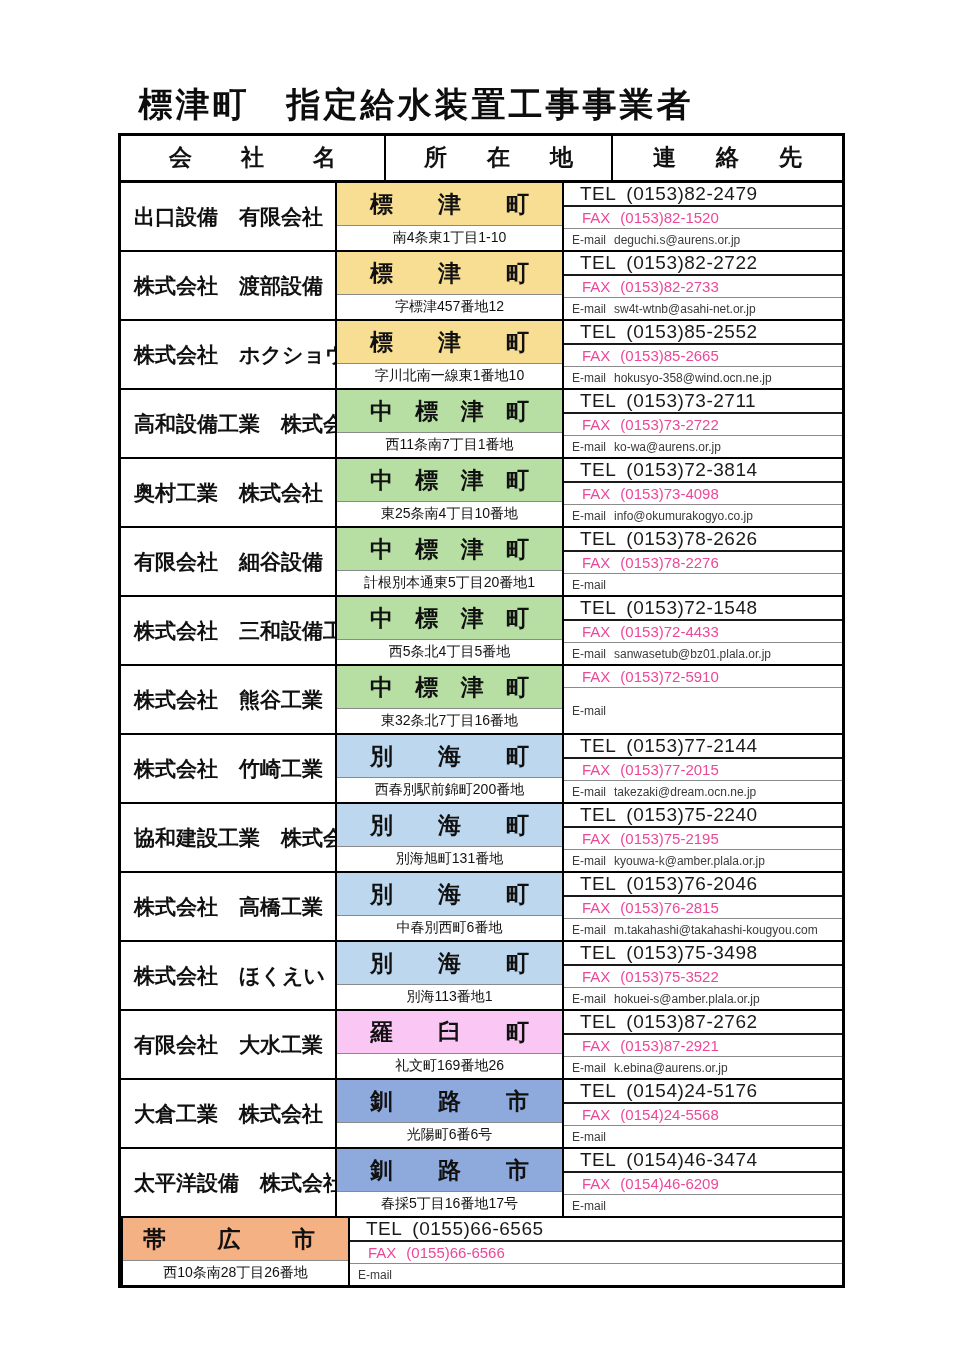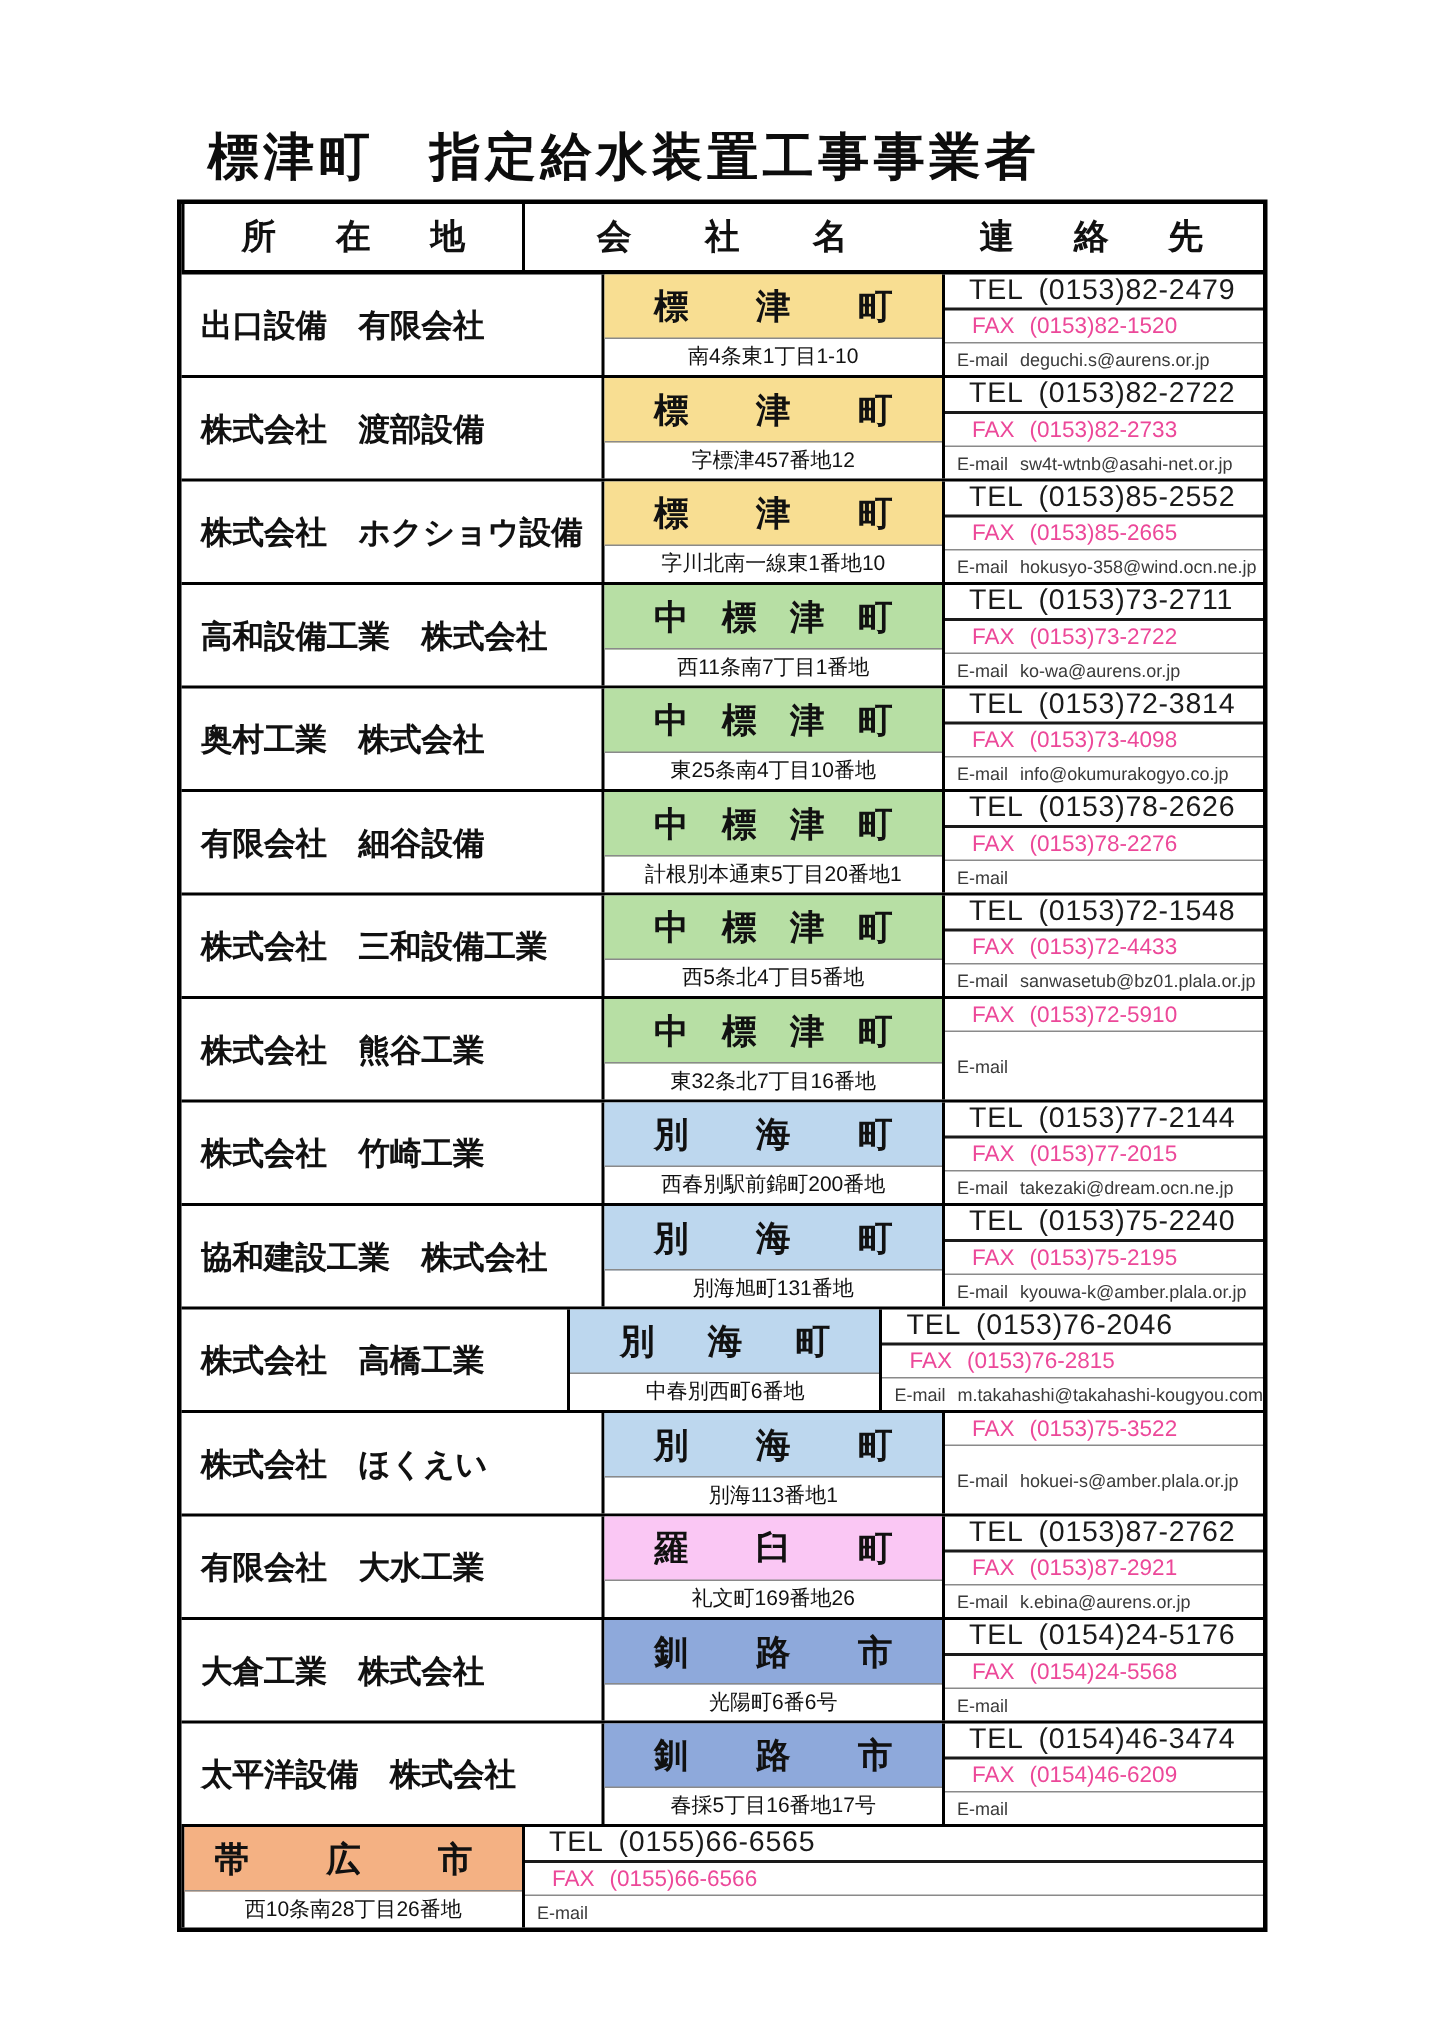--- a/index.html
+++ b/index.html
@@ -46,21 +46,21 @@
   .h-company{width:263px;padding:0 48px;}
   .h-loc{width:229px;border-left:2px solid #000;border-right:2px solid #000;padding:0 38px;}
   .h-contact{flex:1;padding:0 40px;}
   .row{
     display:flex;
     height:67px;
     border-bottom:2px solid #000;
   }
   .row:last-child{border-bottom:none;}
   .cell-company{
-    width:280px;
+    width:214px;
     display:flex;
     align-items:center;
     padding-left:13px;
     box-sizing:border-box;
     font-weight:bold;
     font-size:21px;
     letter-spacing:0px;
     white-space:nowrap;
     overflow:hidden;
   }
@@ -132,22 +132,22 @@
   }
   .email-line .lbl{margin-right:8px;}
 </style>
 </head>
 <body>
 
 <div class="page-title">標津町　指定給水装置工事事業者</div>
 
 <div class="tbl">
   <div class="hdr">
+    <div class="hdr-cell h-company">会社名</div>
     <div class="hdr-cell h-loc">所在地</div>
-    <div class="hdr-cell h-company">会社名</div>
     <div class="hdr-cell h-contact">連絡先</div>
   </div>
   <div>
   <div class="row">
     <div class="cell-company">出口設備　有限会社</div>
     <div class="cell-loc">
       <div class="town" style="background: rgb(248, 222, 146);">標津町</div>
       <div class="addr">南4条東1丁目1-10</div>
     </div>
     <div class="cell-contact">
@@ -361,20 +361,23 @@
     </div>
   </div>
 
   <div class="row">
     <div class="cell-company">株式会社　ほくえい</div>
     <div class="cell-loc">
       <div class="town" style="background: rgb(189, 215, 238);">別海町</div>
       <div class="addr">別海113番地1</div>
     </div>
     <div class="cell-contact">
+      <div class="tel-line">
+        <span class="lbl">TEL</span><span>(0153)75-3498</span>
+      </div>
       <div class="fax-line">
         <span class="lbl">FAX</span><span>(0153)75-3522</span>
       </div>
       <div class="email-line">
         <span class="lbl">E-mail</span>
             <span>hokuei-s@amber.plala.or.jp</span>
       </div>
     </div>
   </div>
 

